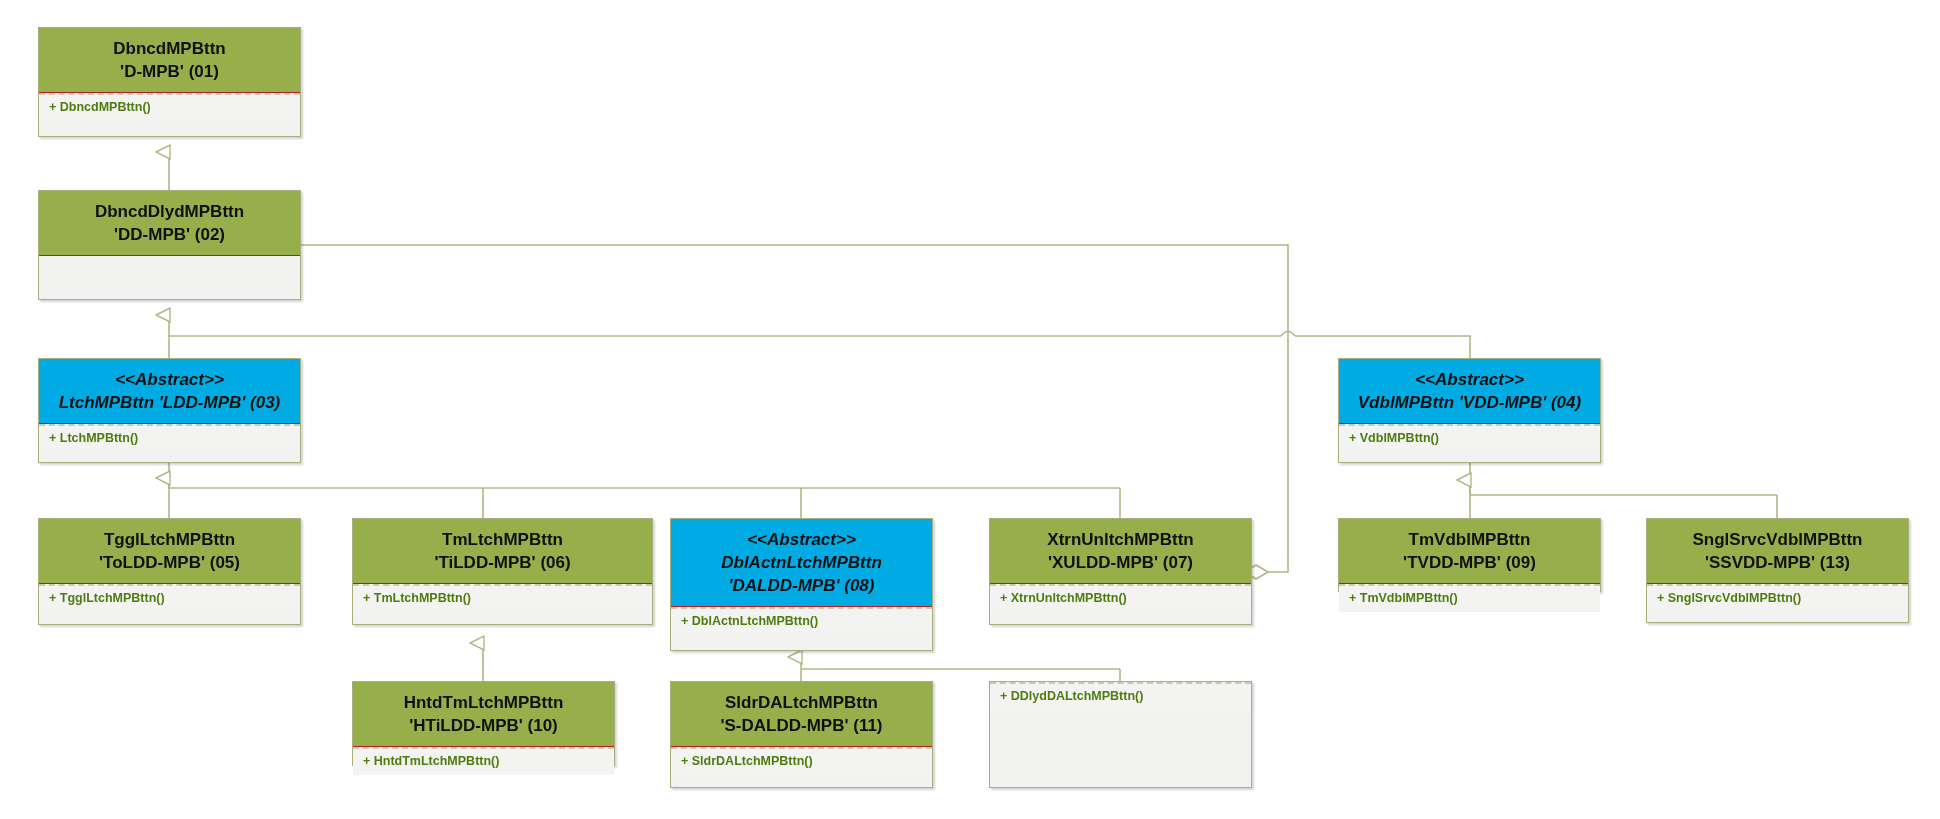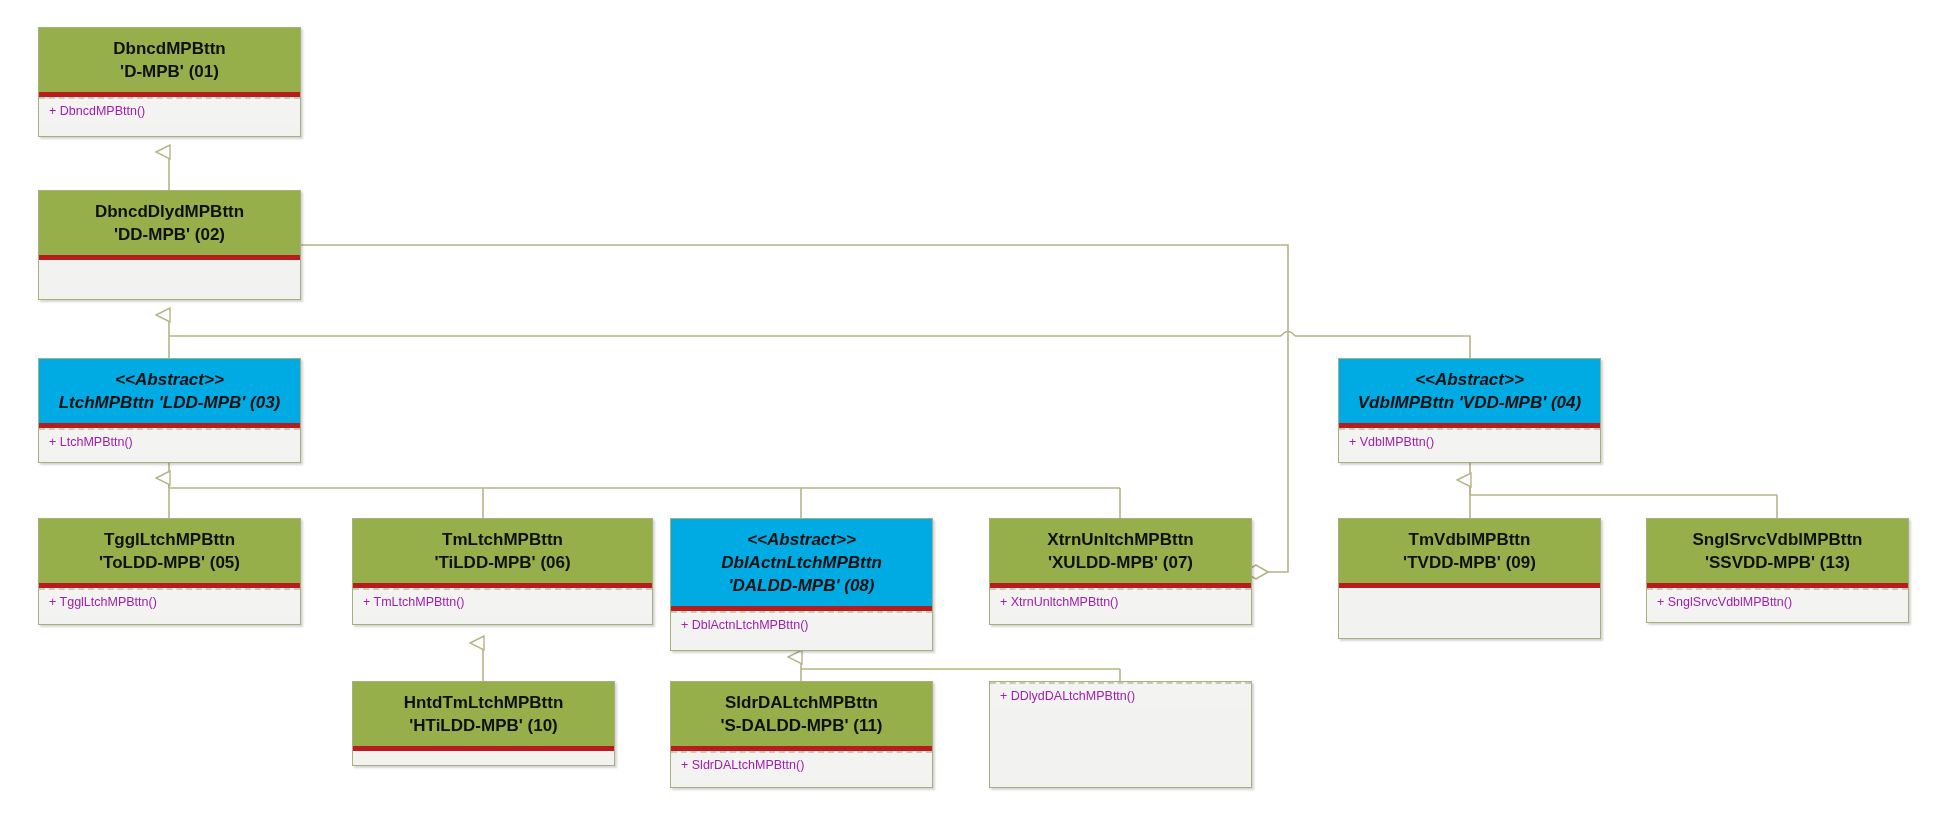--- a/index.html
+++ b/index.html
@@ -35,39 +35,39 @@
   }
   .node .hdr {
     box-sizing: border-box;
     background: #96af4b;
     color: #101010;
     text-align: center;
     font-weight: bold;
     font-size: 17px;
     line-height: 23px;
     padding: 9px 4px 9px 4px;
-    border-bottom: 5px solid #b91c1c;
+    border-bottom: 1px solid #b91c1c;
   }
   .node.abstract .hdr {
     background: #00abe4;
     font-style: italic;
   }
   .node .hdr .stereo {
     display: block;
   }
   .node .ops {
     box-sizing: border-box;
     background: #f3f3f1;
     border-top: 2px dashed #c9c9b8;
     padding: 5px 4px 6px 10px;
     font-size: 12.5px;
     line-height: 15px;
-    color: #a21caf;
+    color: #4d7c0f;
     text-align: left;
-    font-weight: normal;
+    font-weight: bold;
   }
   .node.abstract .ops {
     border-top-color: #c9c9b8;
   }
 </style>
 </head>
 <body>
 
 <div id="canvas">
 
@@ -164,38 +164,40 @@
         </div>
         <div class="ops">+ DblActnLtchMPBttn()</div>
       </div>
       <div class="node" style="left: 989px; top: 518px; width: 263px; height: 107px;">
         <div class="hdr">
           <span class="stereo">XtrnUnltchMPBttn</span>
           <span class="stereo">'XULDD-MPB' (07)</span>
         </div>
         <div class="ops">+ XtrnUnltchMPBttn()</div>
       </div>
-      <div class="node" style="left: 1338px; top: 518px; width: 263px; height: 121px;">
+      <div class="node" style="left: 1338px; top: 518px; width: 263px; height: 74px;">
         <div class="hdr">
           <span class="stereo">TmVdblMPBttn</span>
           <span class="stereo">'TVDD-MPB' (09)</span>
         </div>
+        <div class="ops">+ TmVdblMPBttn()</div>
       </div>
       <div class="node" style="left: 1646px; top: 518px; width: 263px; height: 105px;">
         <div class="hdr">
           <span class="stereo">SnglSrvcVdblMPBttn</span>
           <span class="stereo">'SSVDD-MPB' (13)</span>
         </div>
         <div class="ops">+ SnglSrvcVdblMPBttn()</div>
       </div>
       <div class="node" style="left: 352px; top: 681px; width: 263px; height: 85px;">
         <div class="hdr">
           <span class="stereo">HntdTmLtchMPBttn</span>
           <span class="stereo">'HTiLDD-MPB' (10)</span>
         </div>
+        <div class="ops">+ HntdTmLtchMPBttn()</div>
       </div>
       <div class="node" style="left: 670px; top: 681px; width: 263px; height: 107px;">
         <div class="hdr">
           <span class="stereo">SldrDALtchMPBttn</span>
           <span class="stereo">'S-DALDD-MPB' (11)</span>
         </div>
         <div class="ops">+ SldrDALtchMPBttn()</div>
       </div>
       <div class="node" style="left: 989px; top: 681px; width: 263px; height: 107px;">
         <div class="ops">+ DDlydDALtchMPBttn()</div>

